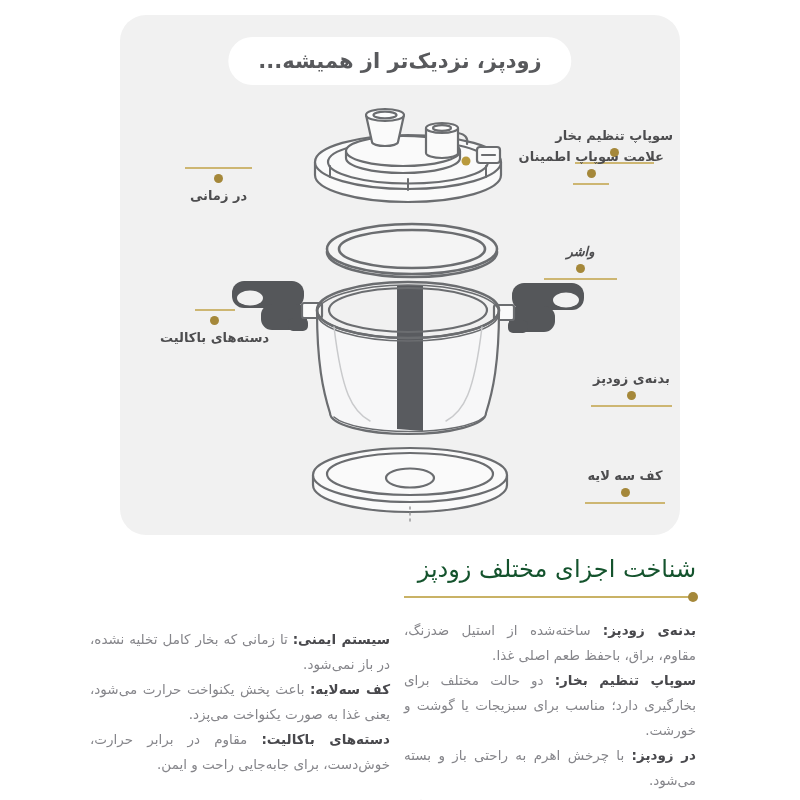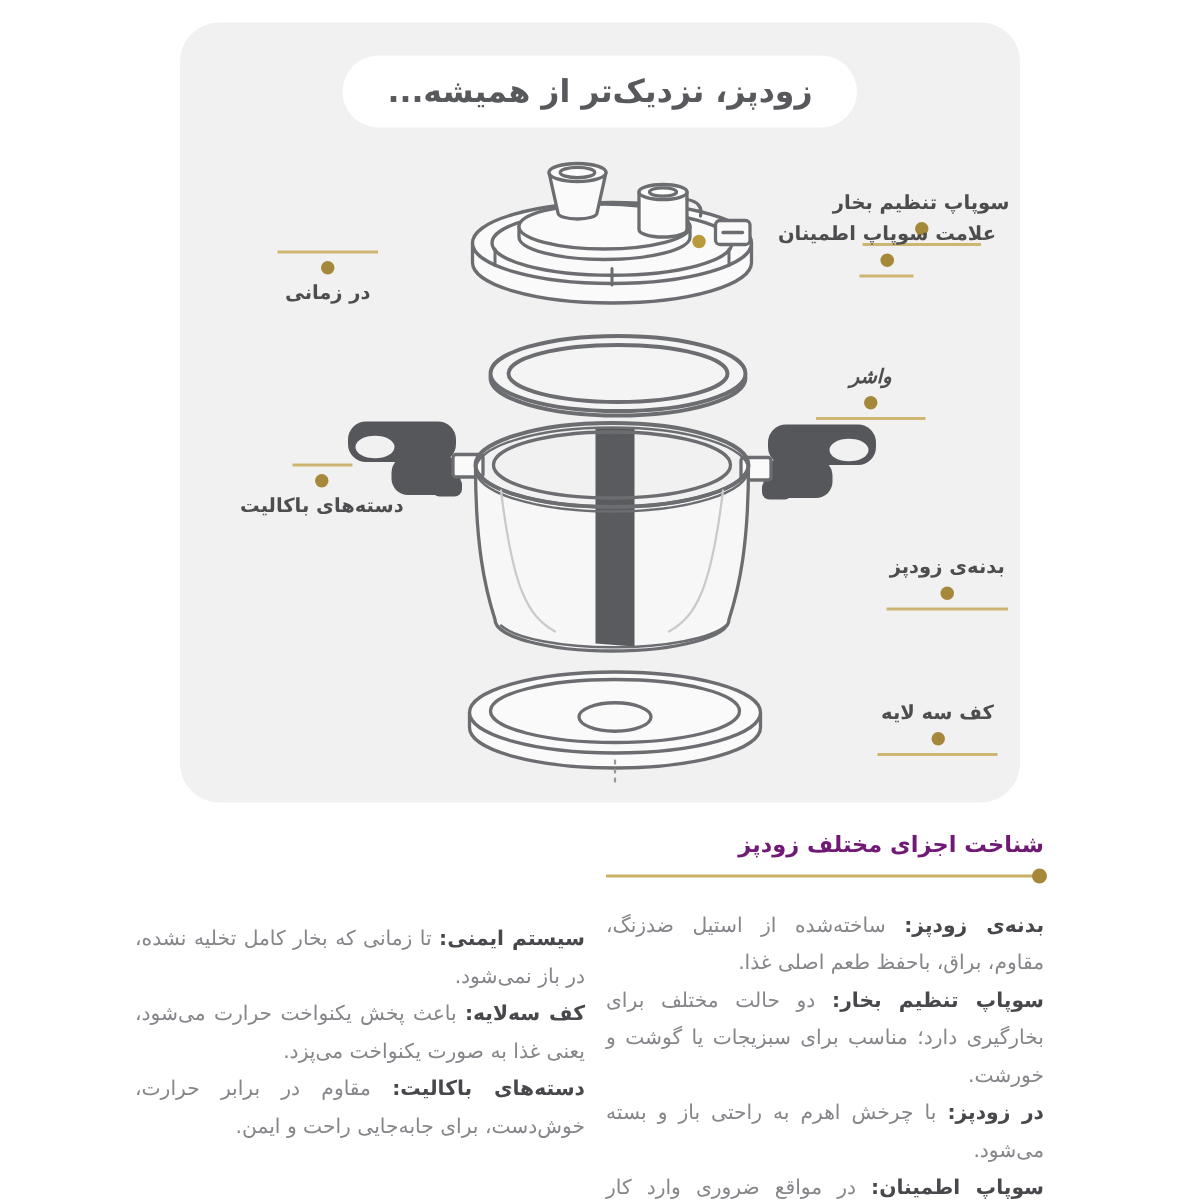--- a/index.html
+++ b/index.html
@@ -29,21 +29,21 @@
   }
   .part-label .dot{width:9px;height:9px;border-radius:50%;background:#a5883a;flex:none;}
   .part-label .line{height:2px;background:#cdb672;flex:none;}
 
   
   .info{
     position:absolute;left:0;top:553px;width:800px;
     padding:0 104px 0 90px;box-sizing:border-box;text-align:right;
   }
   .info h2{
-    margin:0;font-size:15px;font-weight:bold;color:#701a75;line-height:1.4;
+    margin:0;font-size:24px;font-weight:normal;color:#14532d;line-height:1.4;
   }
   .heading-rule{
     height:2px;background:#c9b265;width:292px;margin:9px 0 0 auto;position:relative;
   }
   .heading-rule .rule-dot{
     position:absolute;right:-2px;top:-4px;width:10px;height:10px;border-radius:50%;background:#a5883a;
   }
   .columns{display:flex;gap:14px;margin-top:20px;align-items:flex-start;}
   .col{font-size:13.5px;line-height:25px;color:#85858a;text-align:justify;}
   .col-right{width:292px;flex:none;}

